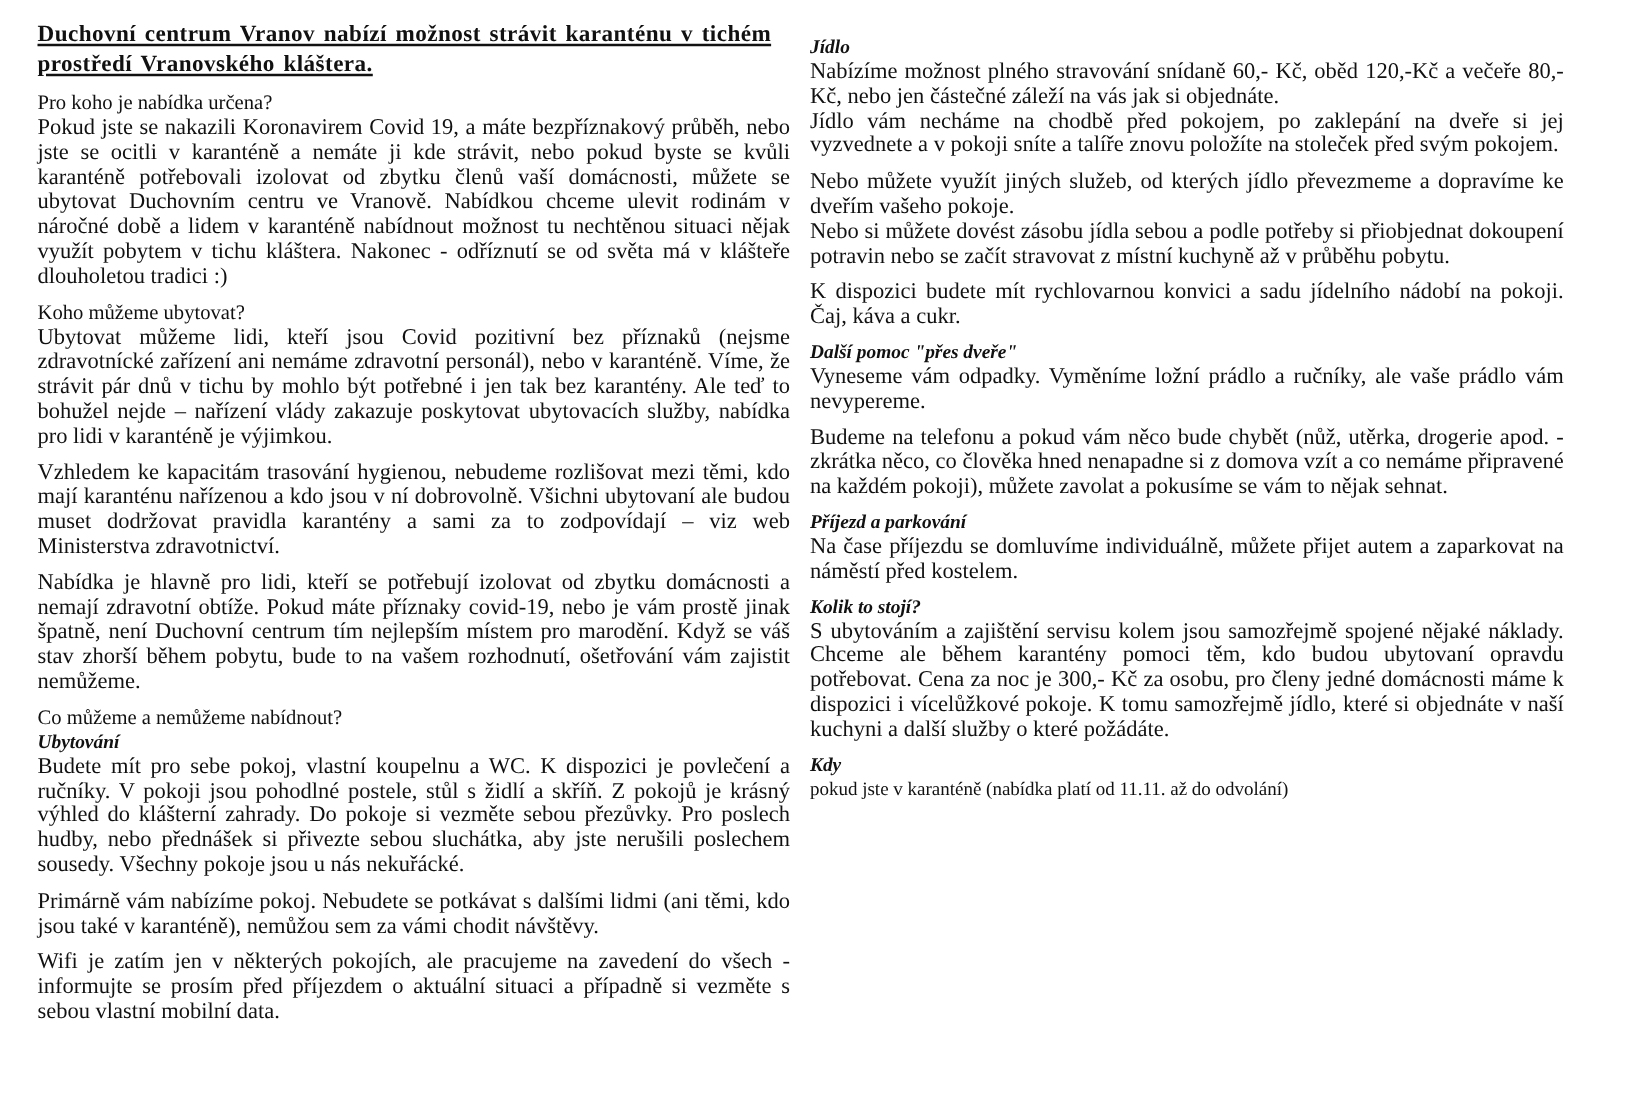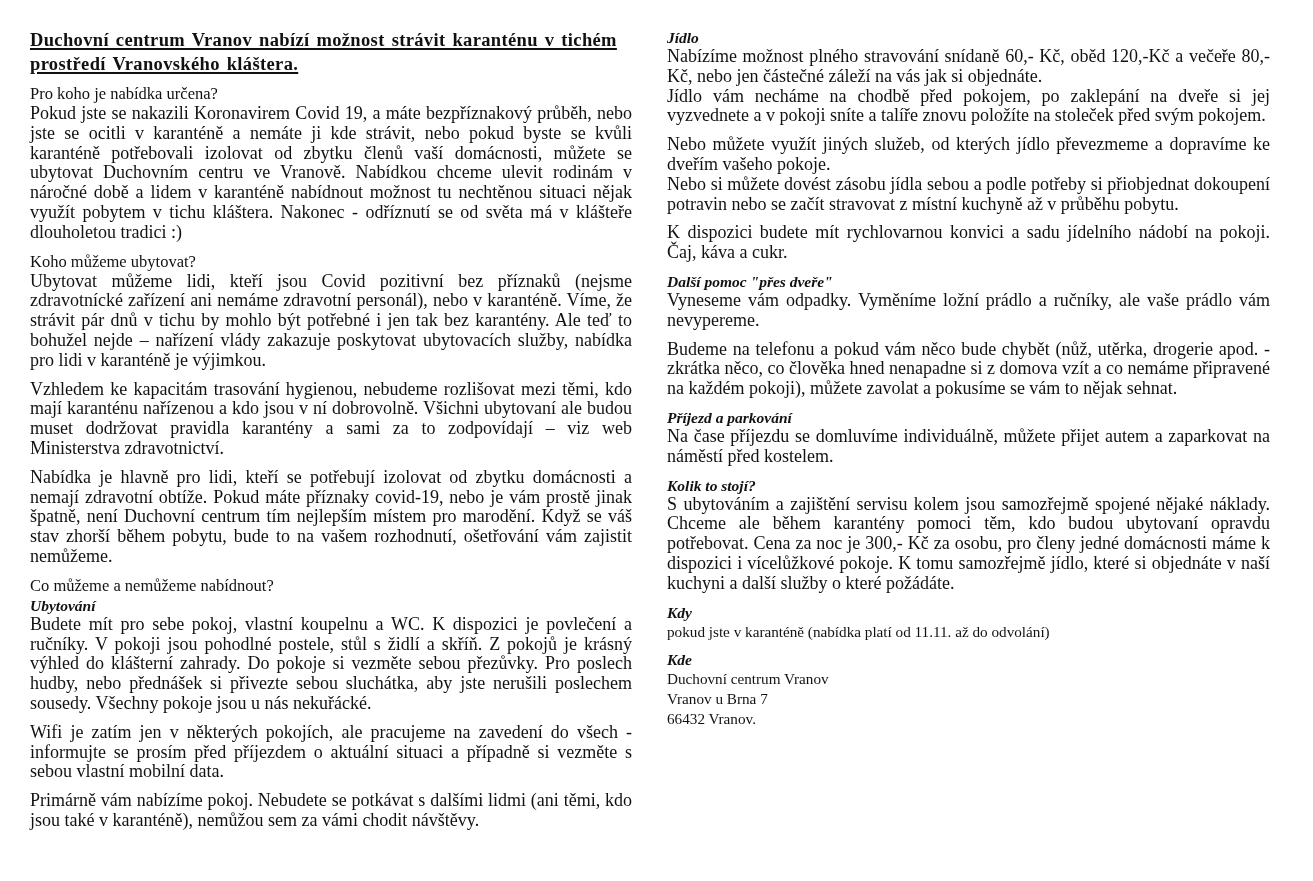--- a/index.html
+++ b/index.html
@@ -1,23 +1,23 @@
 <!DOCTYPE html>
 <html><head>
 <meta charset="utf-8">
 <style>
   html, body { margin: 0; padding: 0; background: #ffffff; }
   body {
     width: 1313px; height: 881px; overflow: hidden; position: relative;
     font-family: "Liberation Serif", "DejaVu Serif", serif;
     color: #111111;
   }
-  .col { position: absolute; top: 12px; }
+  .col { position: absolute; top: 0; }
   .col-left { left: 30px; width: 602px; }
-  .col-right { left: 667px; width: 603px; }
+  .col-right { left: 648px; width: 603px; }
   .title {
     font-weight: bold; font-size: 18.5px; line-height: 24px;
     text-decoration: underline; text-decoration-thickness: 2px;
     text-underline-offset: 2px;
     margin: 16px 0 8px 0; letter-spacing: 0.35px; word-spacing: 2px;
   }
   .h1 { font-weight: normal; font-size: 16.5px; line-height: 20px; margin: 0; }
   .h2 { font-weight: bold; font-style: italic; font-size: 15.5px; line-height: 19px; margin: 0; }
   p {
     margin: 0; font-size: 18px; line-height: 19.8px; text-align: justify;
@@ -40,22 +40,22 @@
     <div class="h1">Koho můžeme ubytovat?</div>
     <p>Ubytovat můžeme lidi, kteří jsou Covid pozitivní bez příznaků (nejsme zdravotnícké zařízení ani nemáme zdravotní personál), nebo v karanténě. Víme, že strávit pár dnů v tichu by mohlo být potřebné i jen tak bez karantény. Ale teď to bohužel nejde – nařízení vlády zakazuje poskytovat ubytovacích služby, nabídka pro lidi v karanténě je výjimkou.</p>
     <p class="gap">Vzhledem ke kapacitám trasování hygienou, nebudeme rozlišovat mezi těmi, kdo mají karanténu nařízenou a kdo jsou v ní dobrovolně. Všichni ubytovaní ale budou muset dodržovat pravidla karantény a sami za to zodpovídají – viz web Ministerstva zdravotnictví.</p>
     <p class="gap">Nabídka je hlavně pro lidi, kteří se potřebují izolovat od zbytku domácnosti a nemají zdravotní obtíže. Pokud máte příznaky covid-19, nebo je vám prostě jinak špatně, není Duchovní centrum tím nejlepším místem pro marodění. Když se váš stav zhorší během pobytu, bude to na vašem rozhodnutí, ošetřování vám zajistit nemůžeme.</p>
   </section>
 
   <section class="gap">
     <div class="h1">Co můžeme a nemůžeme nabídnout?</div>
     <div class="h2">Ubytování</div>
     <p>Budete mít pro sebe pokoj, vlastní koupelnu a WC. K dispozici je povlečení a ručníky. V pokoji jsou pohodlné postele, stůl s židlí a skříň. Z pokojů je krásný výhled do klášterní zahrady. Do pokoje si vezměte sebou přezůvky. Pro poslech hudby, nebo přednášek si přivezte sebou sluchátka, aby jste nerušili poslechem sousedy. Všechny pokoje jsou u nás nekuřácké.</p>
+    <p class="gap">Primárně vám nabízíme pokoj. Nebudete se potkávat s dalšími lidmi (ani těmi, kdo jsou také v karanténě), nemůžou sem za vámi chodit návštěvy.</p>
     <p class="gap">Wifi je zatím jen v některých pokojích, ale pracujeme na zavedení do všech - informujte se prosím před příjezdem o aktuální situaci a případně si vezměte s sebou vlastní mobilní data.</p>
-    <p class="gap">Primárně vám nabízíme pokoj. Nebudete se potkávat s dalšími lidmi (ani těmi, kdo jsou také v karanténě), nemůžou sem za vámi chodit návštěvy.</p>
   </section>
 </div>
 
 <div class="col col-right" style="top: 28px;">
   <section>
     <div class="h2">Jídlo</div>
     <p>Nabízíme možnost plného stravování snídaně 60,- Kč, oběd 120,-Kč a večeře 80,- Kč, nebo jen částečné záleží na vás jak si objednáte.</p>
     <p>Jídlo vám necháme na chodbě před pokojem, po zaklepání na dveře si jej vyzvednete a v pokoji sníte a talíře znovu položíte na stoleček před svým pokojem.</p>
     <p class="gap">Nebo můžete využít jiných služeb, od kterých jídlo převezmeme a dopravíme ke dveřím vašeho pokoje.</p>
     <p>Nebo si můžete dovést zásobu jídla sebou a podle potřeby si přiobjednat dokoupení potravin nebo se začít stravovat z místní kuchyně až v průběhu pobytu.</p>
@@ -77,19 +77,13 @@
     <div class="h2">Kolik to stojí?</div>
     <p>S ubytováním a zajištění servisu kolem jsou samozřejmě spojené nějaké náklady. Chceme ale během karantény pomoci těm, kdo budou ubytovaní opravdu potřebovat. Cena za noc je 300,- Kč za osobu, pro členy jedné domácnosti máme k dispozici i vícelůžkové pokoje.  K tomu samozřejmě jídlo, které si objednáte v naší kuchyni a další služby o které požádáte.</p>
   </section>
 
 
   <section class="gap">
     <div class="h2">Kdy</div>
     <span class="line">pokud jste v karanténě (nabídka platí od 11.11. až do odvolání)</span>
   </section>
 
-  <section class="gap">
-    <div class="h2">Kde</div>
-    <span class="line">Duchovní centrum Vranov</span>
-    <span class="line">Vranov u Brna 7</span>
-    <span class="line">66432 Vranov.</span>
-  </section>
 </div>
 
 </body></html>

